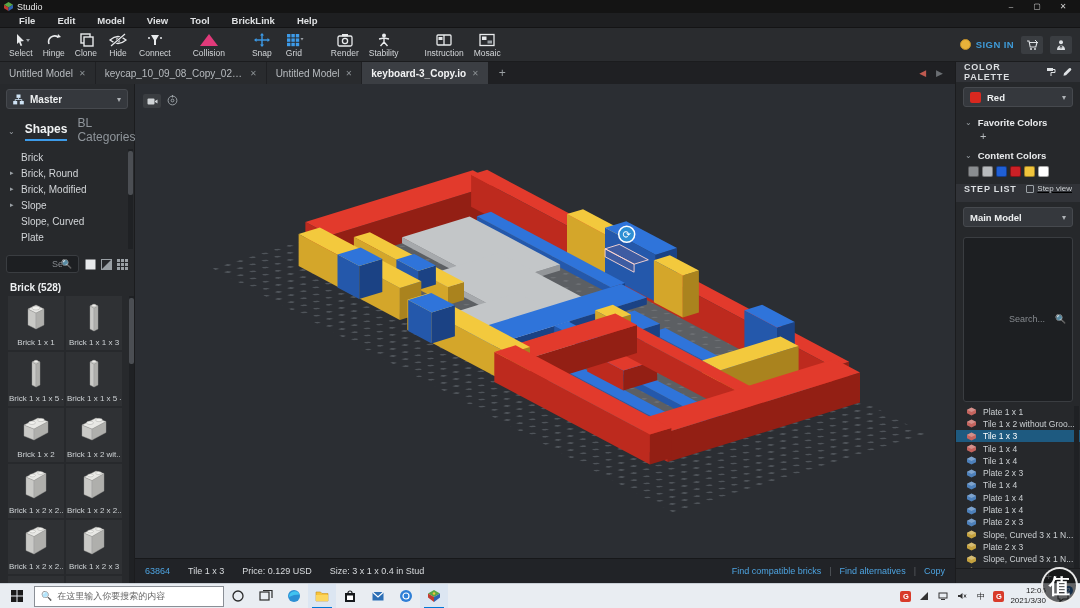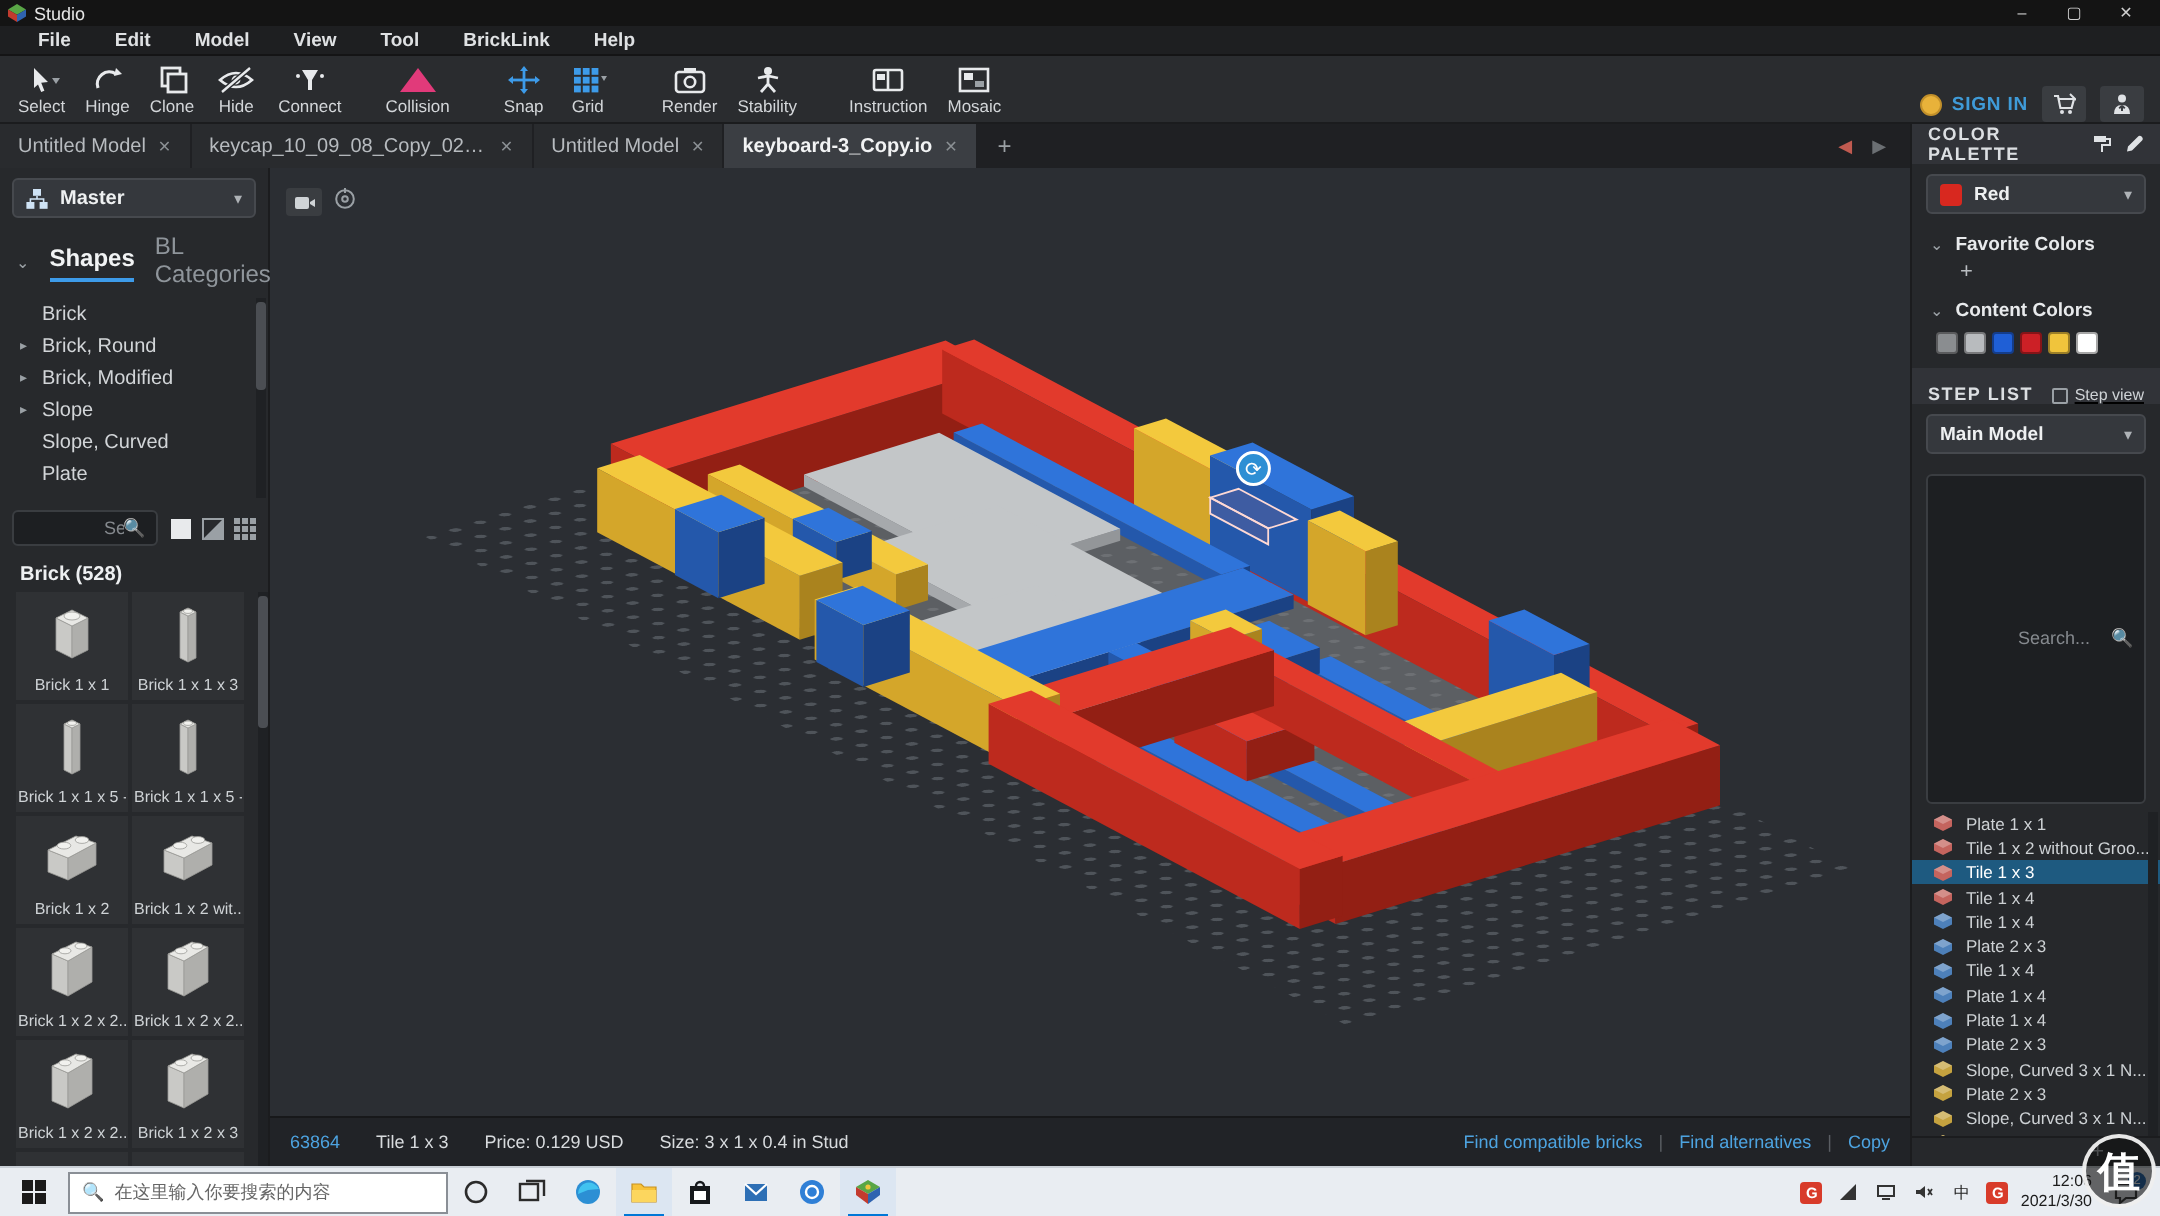--- a/index.html
+++ b/index.html
@@ -11,21 +11,21 @@
   .titlebar { height:13px; background:#141414; display:flex; align-items:center; padding:0 4px; color:#e6e6e6; font-size:9px; }
   .titlebar .appico { width:9px; height:9px; margin-right:4px; }
   .titlebar .spacer { flex:1; }
   .winbtn { width:26px; text-align:center; color:#cfcfcf; font-size:8px; line-height:13px; }
 
   
   .menubar { height:15px; background:#1e1f21; display:flex; align-items:center; padding-left:8px; border-bottom:1px solid #141415;}
   .menu-item { color:#dfe1e3; font-size:9.5px; font-weight:bold; padding:0 11px; line-height:15px; }
 
   
-  .toolbar { height:34px; background:#2a2c2f; display:flex; align-items:flex-end; padding-left:4px; border-bottom:1px solid #1b1c1e;}
+  .toolbar { height:34px; background:#2a2c2f; display:flex; align-items:center; padding-left:4px; border-bottom:1px solid #1b1c1e;}
   .tbtn { min-width:32px; padding:1px 5px 0 5px; display:flex; flex-direction:column; align-items:center; justify-content:center; height:32px;}
   .tbtn svg { height:14px; width:20px; display:block;}
   .tbtn .tlab { font-size:8.5px; color:#d3d6d9; margin-top:1px; white-space:nowrap;}
   .gap1{margin-left:12px;} .gap2{margin-left:16px;}
   .tb-right { margin-left:auto; display:flex; align-items:center; padding-right:8px; gap:7px;}
   .signin { display:flex; align-items:center; gap:5px;}
   .coin { width:11px; height:11px; border-radius:50%; background:#e8b23a; border:1.5px solid #c2902a; }
   .signin-label { color:#3f9bd8; font-size:9.5px; font-weight:bold; letter-spacing:.4px;}
   .sqbtn { width:22px; height:18px; background:#3a3d41; border-radius:2px; display:flex; align-items:center; justify-content:center;}
   .sqbtn svg{width:12px;height:12px;}
@@ -112,21 +112,21 @@
   .rp-title { color:#dcdfe2; font-size:9px; font-weight:bold; letter-spacing:.8px; flex:1;}
   .rp-header svg{width:10px;height:10px; margin-left:6px;}
   .colorsel { margin:5px 7px; height:20px; background:#35383d; border:1px solid #46494e; border-radius:3px; display:flex; align-items:center; gap:6px; padding:0 6px;}
   .swatch-red { width:11px; height:11px; background:var(--brick_red); border-radius:2px;}
   .colorsel .clabel { color:#eef0f1; font-size:9.5px; font-weight:bold; flex:1;}
   .rp-sec { display:flex; align-items:center; gap:6px; padding:5px 9px 2px 9px;}
   .rp-sec .sl { color:#e8eaec; font-size:9.5px; font-weight:bold;}
   .plus { color:#b9bdc1; font-size:11px; padding:0 0 3px 24px;}
   .cswatches { display:flex; gap:3px; padding:3px 9px 7px 12px;}
   .csw { width:11px; height:11px; border-radius:2px; border:1px solid rgba(0,0,0,.35);}
-  .steplist-header { height:18px; background:#313338; display:flex; align-items:flex-end; padding:0 8px;}
+  .steplist-header { height:18px; background:#313338; display:flex; align-items:flex-start; padding:0 8px;}
   .stepview { margin-left:auto; display:flex; align-items:center; gap:3px;text-decoration:underline;}
   .cbox { width:8px; height:8px; border:1px solid #9aa0a5; border-radius:1px;}
   .stepview span{ color:#cfd3d6; font-size:8px;}
   .rp-search { margin:5px 7px 4px 7px; }
   .steprows { flex:1; overflow:hidden; position:relative;}
   .steprow { height:12.3px; display:flex; align-items:center; gap:6px; padding-left:10px;}
   .steprow svg { width:11px; height:9px; flex:none;}
   .steprow .splab { color:#cdd1d4; font-size:8.5px; white-space:nowrap; overflow:hidden;}
   .steprow.selected { background:var(--selection);}
   .steprow.selected .splab{ color:#fff;}

